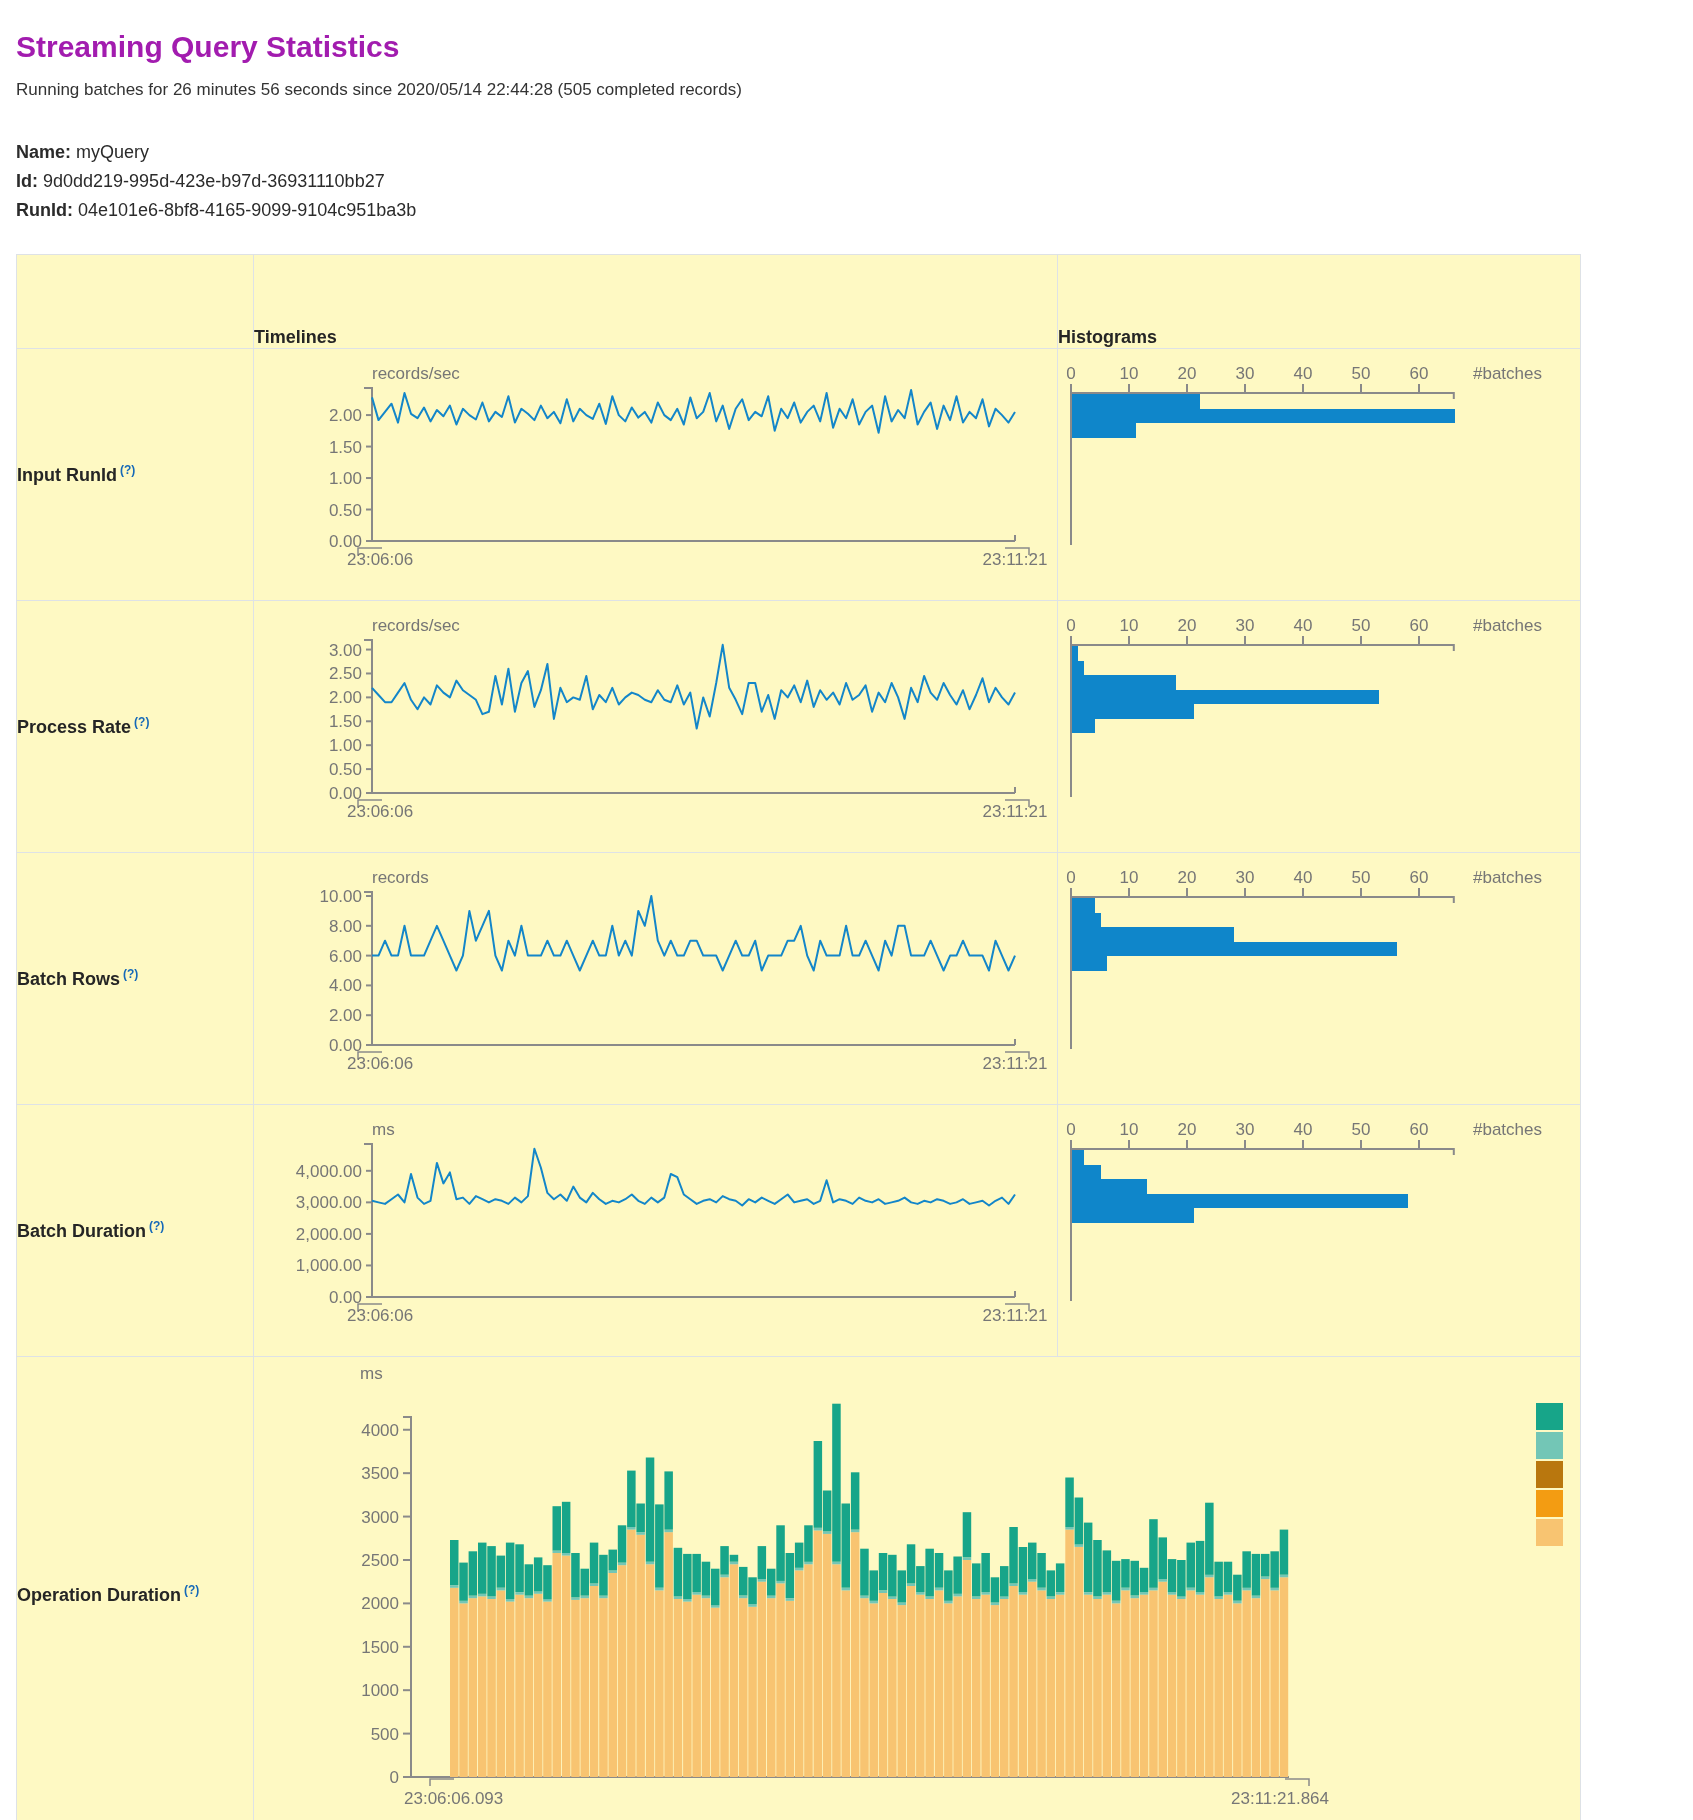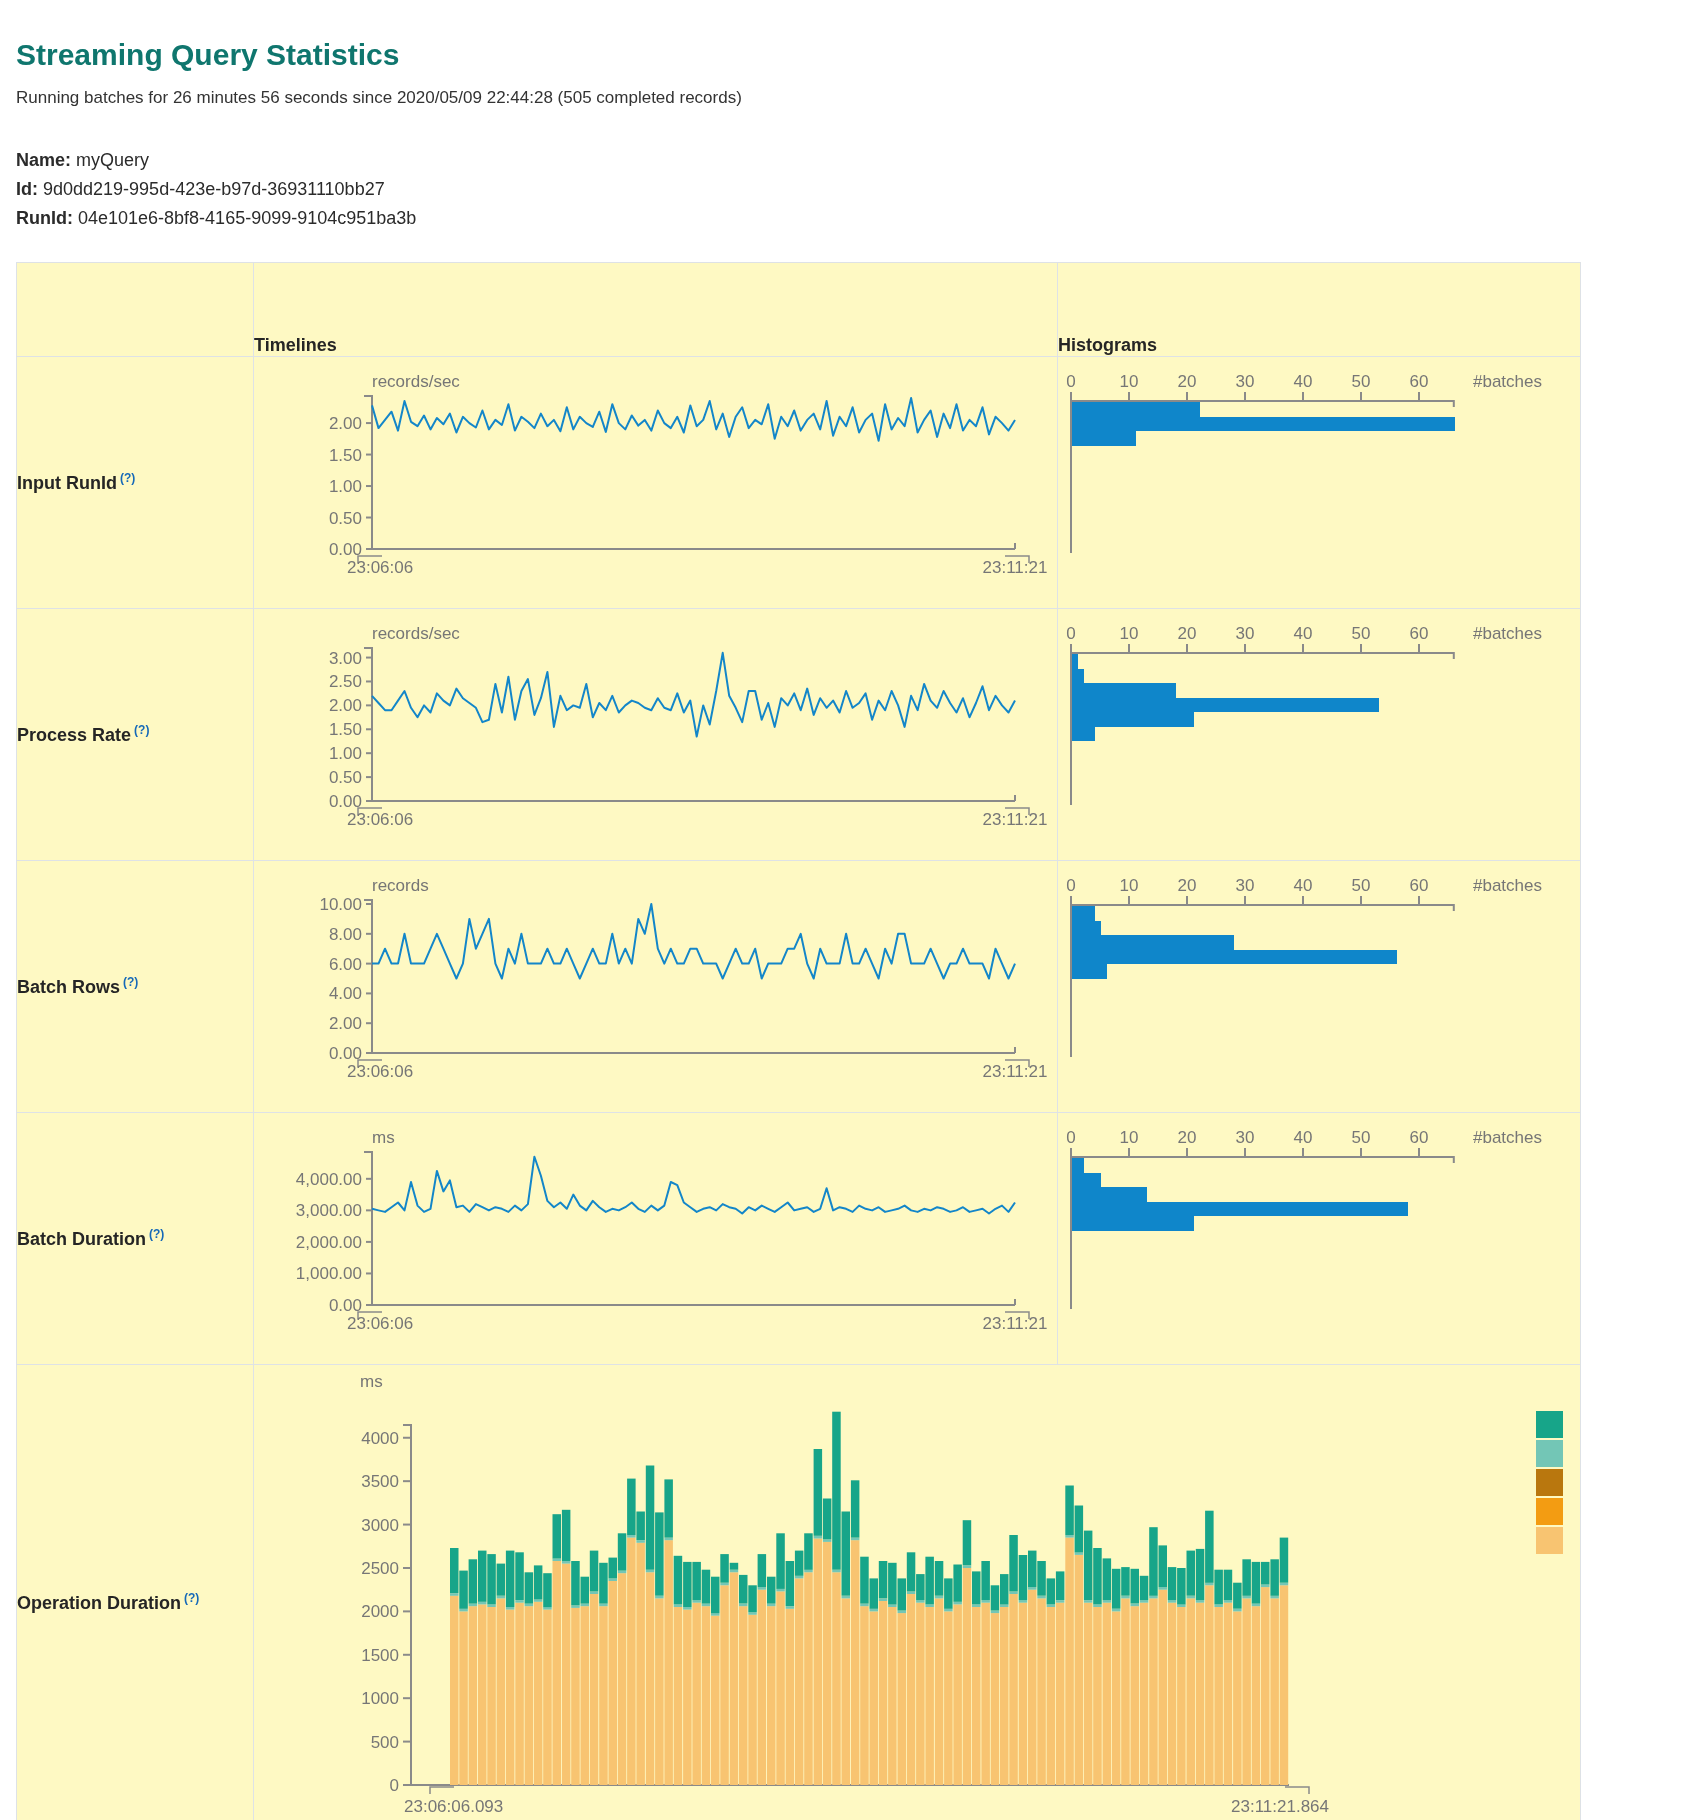--- a/index.html
+++ b/index.html
@@ -1,17 +1,17 @@
 <!DOCTYPE html>
 <html><head>
 <meta charset="utf-8">
 <style>
   html,body{margin:0;padding:0;background:#fff;font-family:"Liberation Sans",sans-serif;color:#2b2b2b;}
   .page{width:1693px;padding:14px 0 0 16px;box-sizing:border-box;}
-  h1{font-size:30px;font-weight:bold;margin:24px 0 16px 0;color:#0f766e;}
+  h1{font-size:30px;font-weight:bold;margin:16px 0 16px 0;color:#a21caf;}
   .subtitle{font-size:17px;color:#333;margin-bottom:38px;}
   .subtitle b{font-weight:normal;}
   .queryinfo{font-size:18px;line-height:1.6;margin-bottom:30px;}
   .queryinfo b{font-weight:bold;}
   table.stats{border-collapse:collapse;background:#fef9c3;}
   table.stats th, table.stats td{border:1px solid #dee2e6;padding:0;}
   th.colhead{height:93px;vertical-align:bottom;text-align:left;padding:0 0 13px 12px;font-size:18px;font-weight:bold;color:#252525;}
   td.rowlabel{width:236px;vertical-align:middle;padding-left:18px;font-size:18px;font-weight:bold;color:#252525;}
   sup.help{color:#1569b8;font-size:12px;font-weight:bold;margin-left:3px;}
   td.chartcell{vertical-align:top;}
@@ -19,21 +19,21 @@
   svg text{font-family:"Liberation Sans",sans-serif;font-size:17px;fill:#767676;}
   svg .axis{stroke:#8a8a8a;stroke-width:2;fill:none;}
   svg .bracket{stroke:#8a8a8a;stroke-width:1.5;fill:none;}
 </style>
 </head>
 <body>
 <div class="page">
 
 <h1>Streaming Query Statistics</h1>
 
-<div class="subtitle"><span>Running batches for </span><b>26 minutes 56 seconds</b><span> since </span><b>2020/05/09 22:44:28</b><span> (</span><b>505</b><span> completed records)</span></div>
+<div class="subtitle"><span>Running batches for </span><b>26 minutes 56 seconds</b><span> since </span><b>2020/05/14 22:44:28</b><span> (</span><b>505</b><span> completed records)</span></div>
 
 <div class="queryinfo">
   <div><b>Name:</b> <span>myQuery</span></div>
   <div><b>Id:</b> <span>9d0dd219-995d-423e-b97d-36931110bb27</span></div>
   <div><b>RunId:</b> <span>04e101e6-8bf8-4165-9099-9104c951ba3b</span></div>
 </div>
 
 <table class="stats">
   <colgroup>
         <col style="width:236px">

